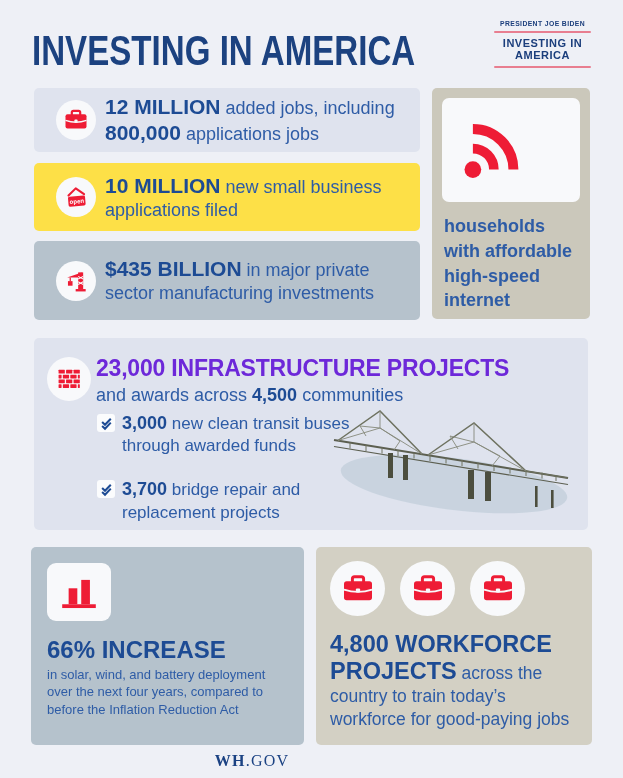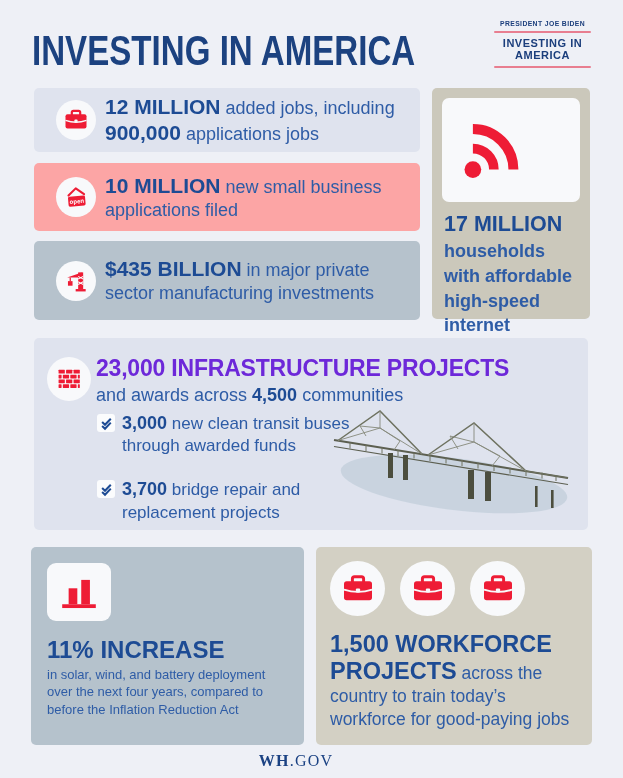--- a/index.html
+++ b/index.html
@@ -25,21 +25,21 @@
 
   
   .card{position:absolute;border-radius:5px;}
   .row-card{left:34px;width:386px;display:flex;align-items:center;}
   .icon-circle{width:40px;height:40px;border-radius:50%;background:#f8f9fb;
     display:flex;align-items:center;justify-content:center;margin-left:22px;flex:none;}
   .card-text{margin-left:9px;font-size:18px;color:#2e5ca6;line-height:1.24;width:322px;}
   .stat{font-weight:700;font-size:21px;color:#1d4b94;}
 
   .card-jobs{top:88px;height:64px;background:#dfe3ee;}
-  .card-business{top:163px;height:68px;background:#fca5a5;}
+  .card-business{top:163px;height:68px;background:#fde047;}
   .card-manufacturing{top:241px;height:79px;background:#b6c2cc;}
 
   
   .card-internet{left:432px;top:88px;width:158px;height:231px;background:#cbc8bb;}
   .wifi-box{position:absolute;left:10px;top:10px;width:138px;height:104px;
     background:#f8f9fb;border-radius:7px;display:flex;align-items:center;padding-left:18px;box-sizing:border-box;}
   .internet-text{position:absolute;left:12px;top:124px;width:138px;}
   .internet-text .stat{font-size:21.5px;display:block;}
   .internet-body{font-size:18px;color:#2e5ca6;line-height:1.38;margin-top:2px;font-weight:bold;}
 
@@ -70,21 +70,21 @@
   .card-workforce{left:316px;top:547px;width:276px;height:198px;background:#d3d0c4;
     padding:14px;box-sizing:border-box;}
   .wf-circles{display:flex;gap:15px;}
   .wf-circle{width:55px;height:55px;border-radius:50%;background:#f8f9fb;
     display:flex;align-items:center;justify-content:center;flex:none;}
   .wf-text{margin-top:15px;font-size:17.5px;color:#2e5ca6;line-height:1.32;width:252px;}
   .wf-stat{font-size:23.5px;font-weight:700;color:#1d4b94;line-height:1.12;}
 
   
   .footer{left:0;top:752px;width:504px;text-align:center;
-    font-family:"Liberation Serif",serif;font-size:16px;color:#1b4283;letter-spacing:1.2px;padding-left:44px;}
+    font-family:"Liberation Serif",serif;font-size:16px;color:#1b4283;letter-spacing:1.2px;}
   .footer .wh{font-weight:700;}
 </style>
 </head>
 <body>
 
 <div class="abs main-title">INVESTING IN AMERICA</div>
 
 <div class="abs logo">
   <div class="logo-eyebrow">PRESIDENT JOE BIDEN</div>
   <div class="logo-rule"></div>
@@ -98,21 +98,21 @@
 <div class="card row-card card-jobs">
   <div class="icon-circle">
     <svg width="24" height="24" viewBox="0 0 24 24">
       <rect x="7.8" y="2.8" width="8.4" height="6.2" rx="1.6" fill="none" stroke="#ee1c35" stroke-width="2.2"></rect>
       <rect x="1.5" y="6.2" width="21" height="14.2" rx="2" fill="#ee1c35"></rect>
       <path d="M1.5 12.4 Q12 16 22.5 12.4" stroke="#f8f9fb" stroke-width="1.4" fill="none"></path>
       <rect x="10.4" y="11.6" width="3.2" height="3" rx="0.8" fill="#f8f9fb"></rect>
     </svg>
   </div>
   <div class="card-text">
-    <span class="stat">12 MILLION</span><span> added jobs, including </span><span class="stat">900,000</span><span> applications jobs</span>
+    <span class="stat">12 MILLION</span><span> added jobs, including </span><span class="stat">800,000</span><span> applications jobs</span>
   </div>
 </div>
 
 <div class="card row-card card-business">
   <div class="icon-circle">
     <svg width="25" height="25" viewBox="0 0 24 24">
       <g transform="rotate(-5 12 12)">
         <path d="M4.5 9.5 L12 3.2 L19.5 9.5" fill="none" stroke="#ee1c35" stroke-width="2" stroke-linecap="round" stroke-linejoin="round"></path>
         <rect x="3.8" y="10.6" width="16.4" height="9.6" rx="1.4" fill="#ee1c35"></rect>
         <text x="12" y="17.7" font-size="5.8" fill="#ffffff" text-anchor="middle" font-family="Liberation Sans, sans-serif" font-weight="bold">open</text>
@@ -142,21 +142,20 @@
 
 <div class="card card-internet">
   <div class="wifi-box">
     <svg width="72" height="64" viewBox="0 0 40 36">
       <circle cx="7" cy="29" r="4.7" fill="#ee1c35"></circle>
       <path d="M7 17.2 A11.8 11.8 0 0 1 18.8 29" stroke="#ee1c35" stroke-width="5.4" fill="none"></path>
       <path d="M7 6.2 A22.8 22.8 0 0 1 29.8 29" stroke="#ee1c35" stroke-width="5.6" fill="none"></path>
     </svg>
   </div>
   <div class="internet-text">
-    <span class="stat">17 MILLION</span>
     <div class="internet-body">households with affordable high-speed internet</div>
   </div>
 </div>
 
 <div class="card card-infra">
   <div class="infra-circle">
     <svg width="25" height="22" viewBox="0 0 24 20">
       <g fill="#ee1c35">
         <rect x="1.5" y="1.2" width="6" height="3.6" rx=".4"></rect>
           <rect x="8.7" y="1.2" width="6" height="3.6" rx=".4"></rect>
@@ -234,21 +233,21 @@
 </div>
 
 <div class="card card-energy">
   <div class="chart-box">
     <svg width="42" height="37" viewBox="0 0 30 26">
       <rect x="3" y="21.4" width="24" height="2.7" fill="#ee1c35"></rect>
       <rect x="7.6" y="10" width="6.2" height="11.4" fill="#ee1c35"></rect>
       <rect x="16.6" y="4" width="6.2" height="17.4" fill="#ee1c35"></rect>
     </svg>
   </div>
-  <div class="energy-title">11% INCREASE</div>
+  <div class="energy-title">66% INCREASE</div>
   <div class="energy-body">in solar, wind, and battery deployment over the next four years, compared to before the Inflation Reduction Act</div>
 </div>
 
 <div class="card card-workforce">
   <div class="wf-circles">
     <div class="wf-circle">
       <svg width="32" height="32" viewBox="0 0 24 24">
         <rect x="7.8" y="2.8" width="8.4" height="6.2" rx="1.6" fill="none" stroke="#ee1c35" stroke-width="2.2"></rect>
         <rect x="1.5" y="6.2" width="21" height="14.2" rx="2" fill="#ee1c35"></rect>
         <path d="M1.5 12.4 Q12 16 22.5 12.4" stroke="#f8f9fb" stroke-width="1.4" fill="none"></path>
@@ -266,19 +265,19 @@
     <div class="wf-circle">
       <svg width="32" height="32" viewBox="0 0 24 24">
         <rect x="7.8" y="2.8" width="8.4" height="6.2" rx="1.6" fill="none" stroke="#ee1c35" stroke-width="2.2"></rect>
         <rect x="1.5" y="6.2" width="21" height="14.2" rx="2" fill="#ee1c35"></rect>
         <path d="M1.5 12.4 Q12 16 22.5 12.4" stroke="#f8f9fb" stroke-width="1.4" fill="none"></path>
         <rect x="10.4" y="11.6" width="3.2" height="3" rx="0.8" fill="#f8f9fb"></rect>
       </svg>
     </div>
   </div>
   <div class="wf-text">
-    <span class="wf-stat">1,500 WORKFORCE PROJECTS</span><span> across the country to train today’s workforce for good-paying jobs</span>
+    <span class="wf-stat">4,800 WORKFORCE PROJECTS</span><span> across the country to train today’s workforce for good-paying jobs</span>
   </div>
 </div>
 
 <div class="abs footer">
   <span class="wh">WH</span><span>.GOV</span>
 </div>
 
 </body></html>

